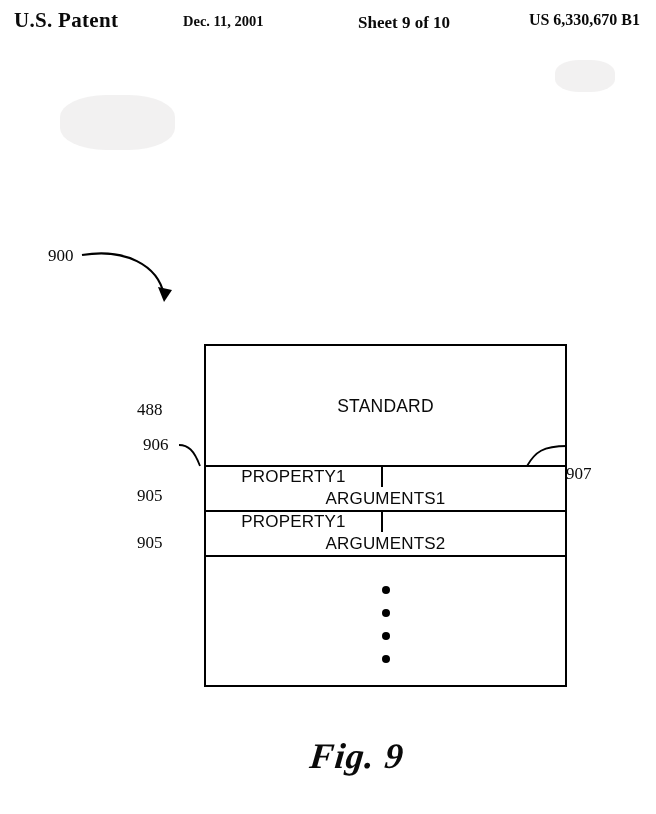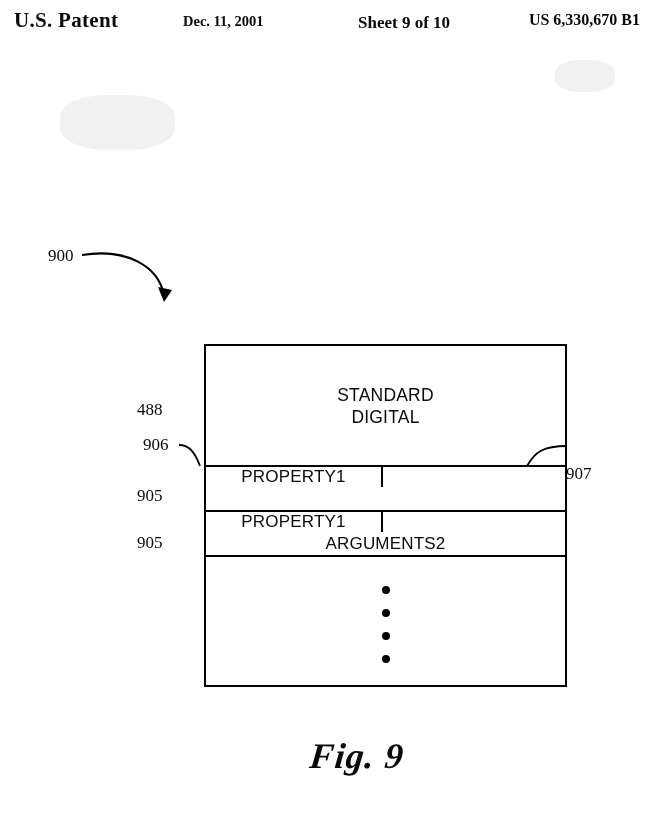--- a/index.html
+++ b/index.html
@@ -210,26 +210,26 @@
   <svg class="lead-arrow" width="110" height="75" viewBox="0 0 110 75">
     <path d="M2,15 C45,8 78,25 84,55" stroke="#000" stroke-width="2.2" fill="none"></path>
     <polygon points="84,62 78,47 92,50" fill="#000"></polygon>
   </svg>
 
   <div class="cert-box">
 
     <div class="cert-header">
       <div class="cert-header-text">
         <div>STANDARD</div>
-        <div>DIGITAL</div>
       </div>
     </div>
 
     <div class="cert-row">
       <div class="cert-cell cell-prop">PROPERTY1</div>
+      <div class="cert-cell cell-arg">ARGUMENTS1</div>
     </div>
 
     <div class="cert-row">
       <div class="cert-cell cell-prop">PROPERTY1</div>
       <div class="cert-cell cell-arg">ARGUMENTS2</div>
     </div>
 
     <div class="cert-dots">
       <div class="dot"></div>
       <div class="dot"></div>

